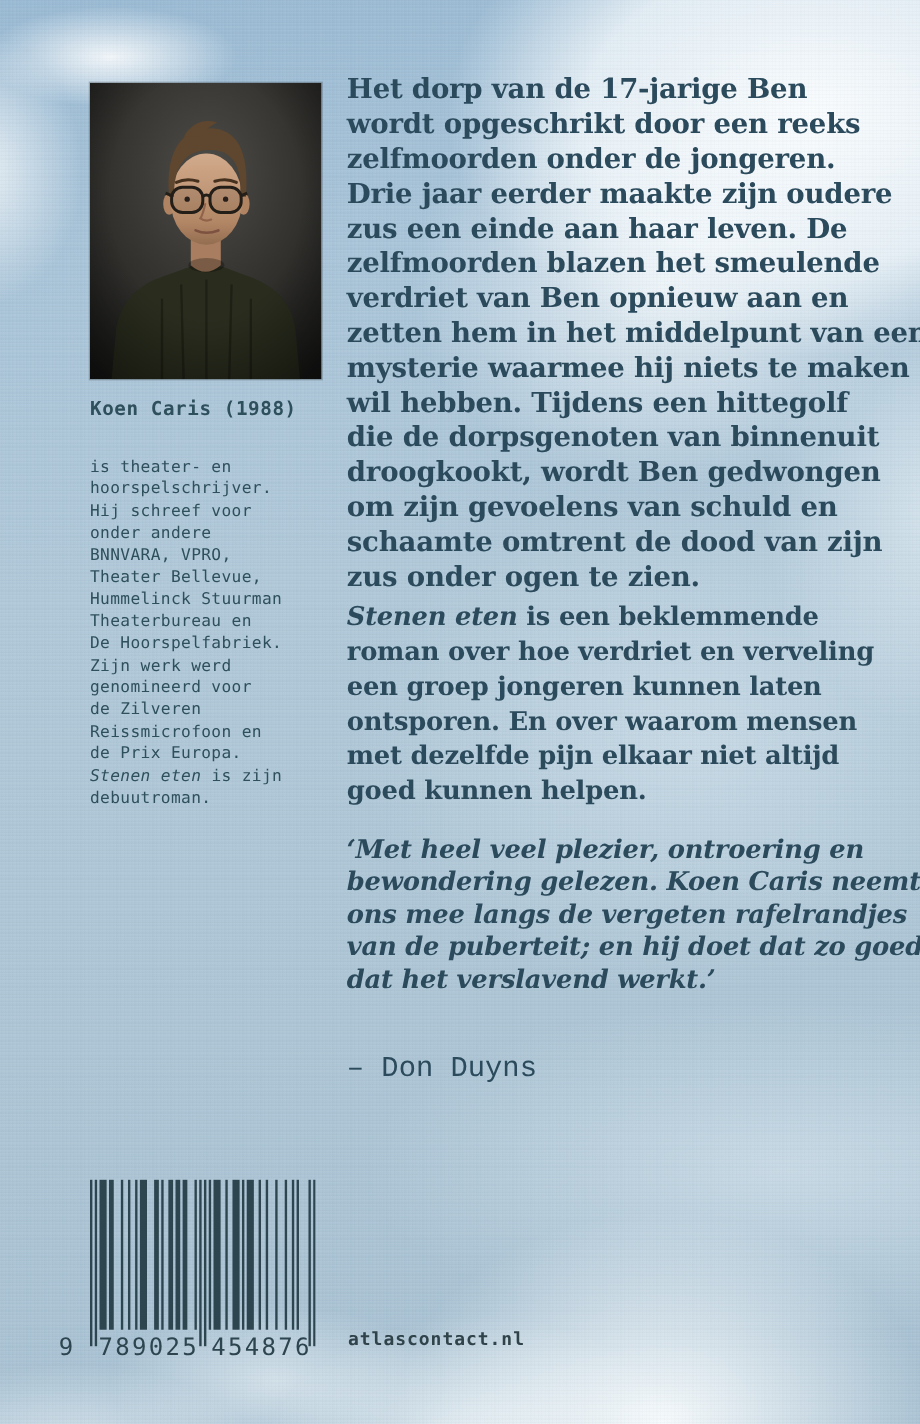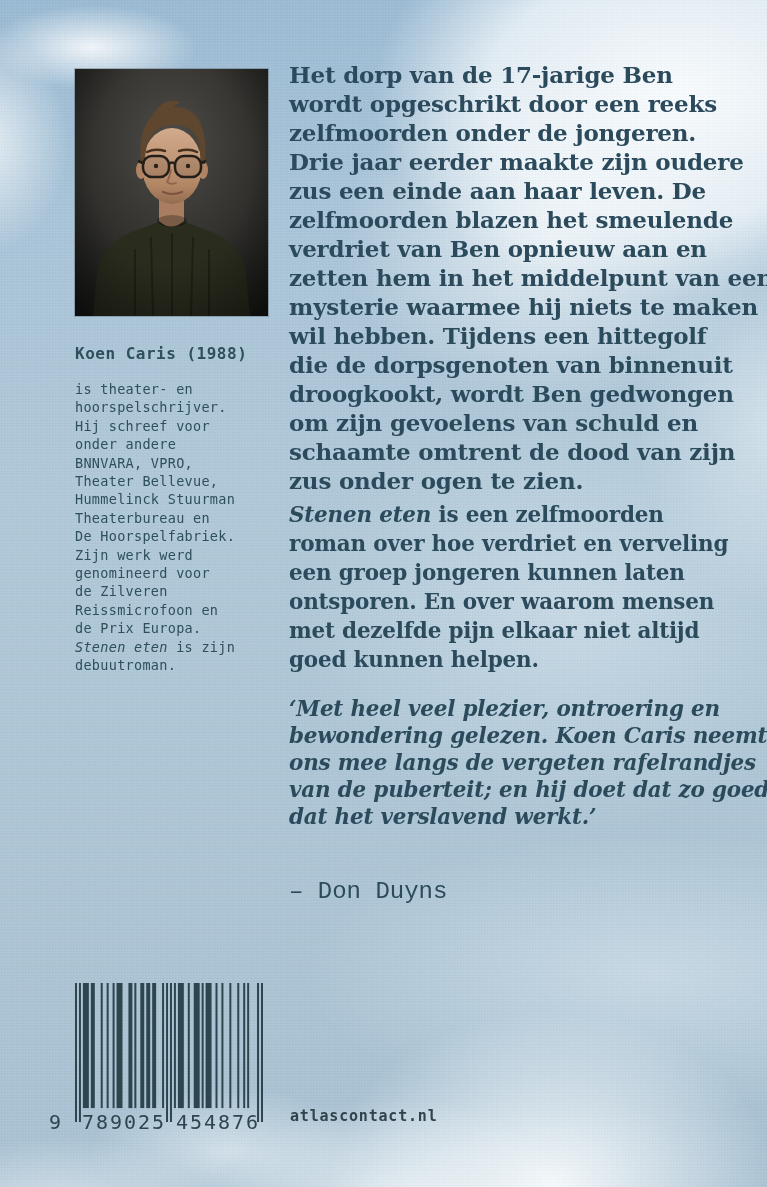--- a/index.html
+++ b/index.html
@@ -28,21 +28,21 @@
       repeating-linear-gradient(0deg,  rgba(255,255,255,0.030) 0 1px, rgba(20,40,60,0.016) 1px 2px, rgba(255,255,255,0) 2px 3px),
       repeating-linear-gradient(90deg, rgba(255,255,255,0.022) 0 1px, rgba(20,40,60,0.012) 1px 2px, rgba(255,255,255,0) 2px 3px);
   }
 
   .photo {
     position:absolute; left:75px; top:69px; width:193px; height:247px;
     box-shadow:0 0 0 1px rgba(30,40,45,0.25);
   }
   .photo svg { display:block; }
   .bio-name {
-    position:absolute; left:75px; top:344px;
+    position:absolute; left:75px; top:331px;
     font:700 16px/20px "DejaVu Sans Mono", monospace;
     letter-spacing:0.5px; color:#2e4f5c; white-space:pre;
   }
   .bio-text {
     position:absolute; left:75px; top:353px;
     font:400 13.5px/18.4px "DejaVu Sans Mono", monospace;
     letter-spacing:0.3px; color:#2e4f5c; white-space:pre;margin-top:27px;
   }
   .bio-text .it { font-style:italic; }
 
@@ -143,21 +143,21 @@
 zelfmoorden blazen het smeulende
 verdriet van Ben opnieuw aan en
 zetten hem in het middelpunt van een
 mysterie waarmee hij niets te maken
 wil hebben. Tijdens een hittegolf
 die de dorpsgenoten van binnenuit
 droogkookt, wordt Ben gedwongen
 om zijn gevoelens van schuld en
 schaamte omtrent de dood van zijn
 zus onder ogen te zien.</p>
-  <p class="serif-block blurb-2"><span class="title-it">Stenen eten</span><span> is een zelfmoorden
+  <p class="serif-block blurb-2"><span class="title-it">Stenen eten</span><span> is een beklemmende
 roman over hoe verdriet en verveling
 een groep jongeren kunnen laten
 ontsporen. En over waarom mensen
 met dezelfde pijn elkaar niet altijd
 goed kunnen helpen.</span></p>
   <p class="serif-block quote">‘Met heel veel plezier, ontroering en
 bewondering gelezen. Koen Caris neemt
 ons mee langs de vergeten rafelrandjes
 van de puberteit; en hij doet dat zo goed
 dat het verslavend werkt.’</p>

